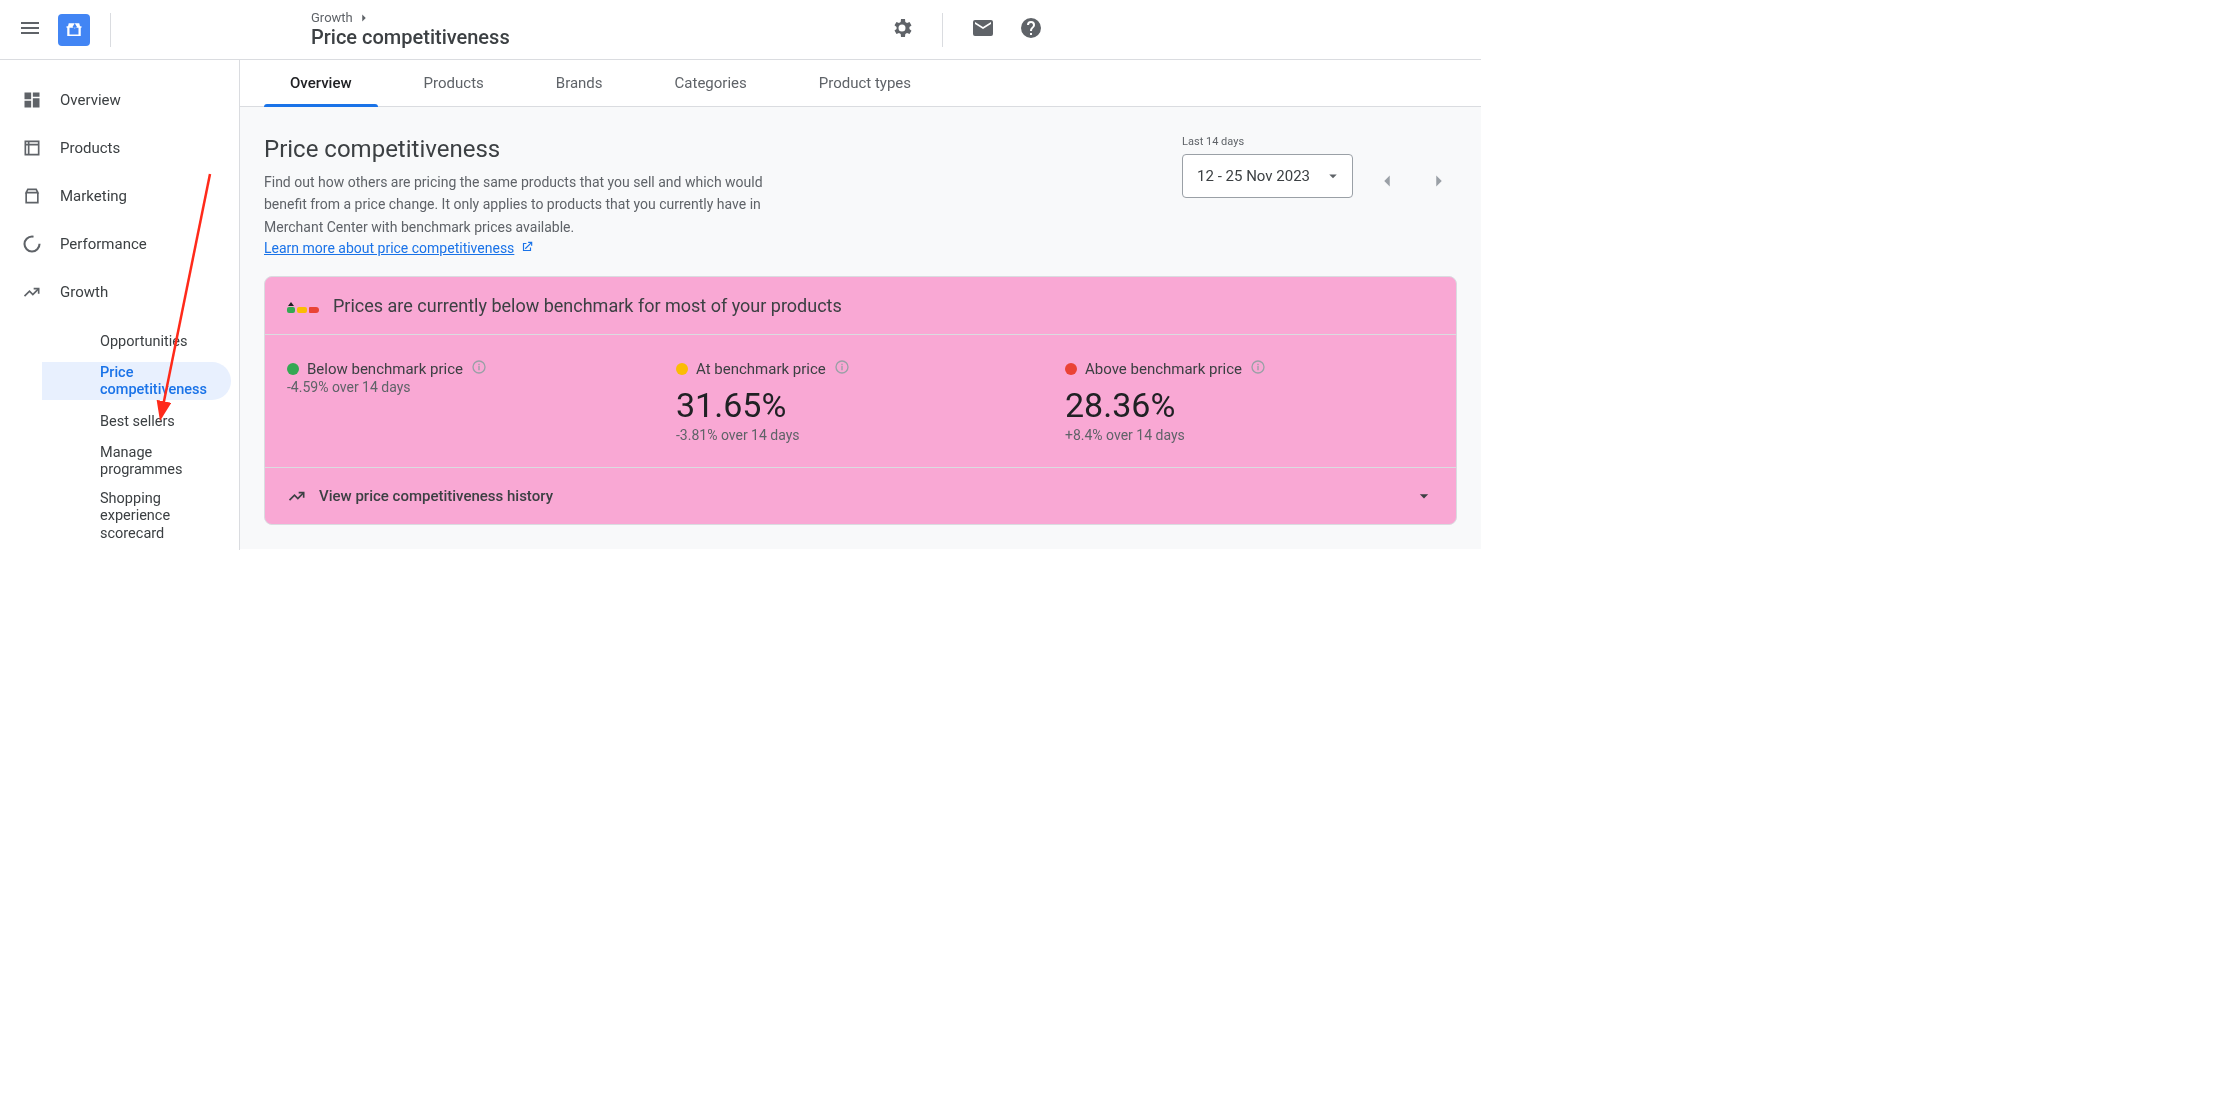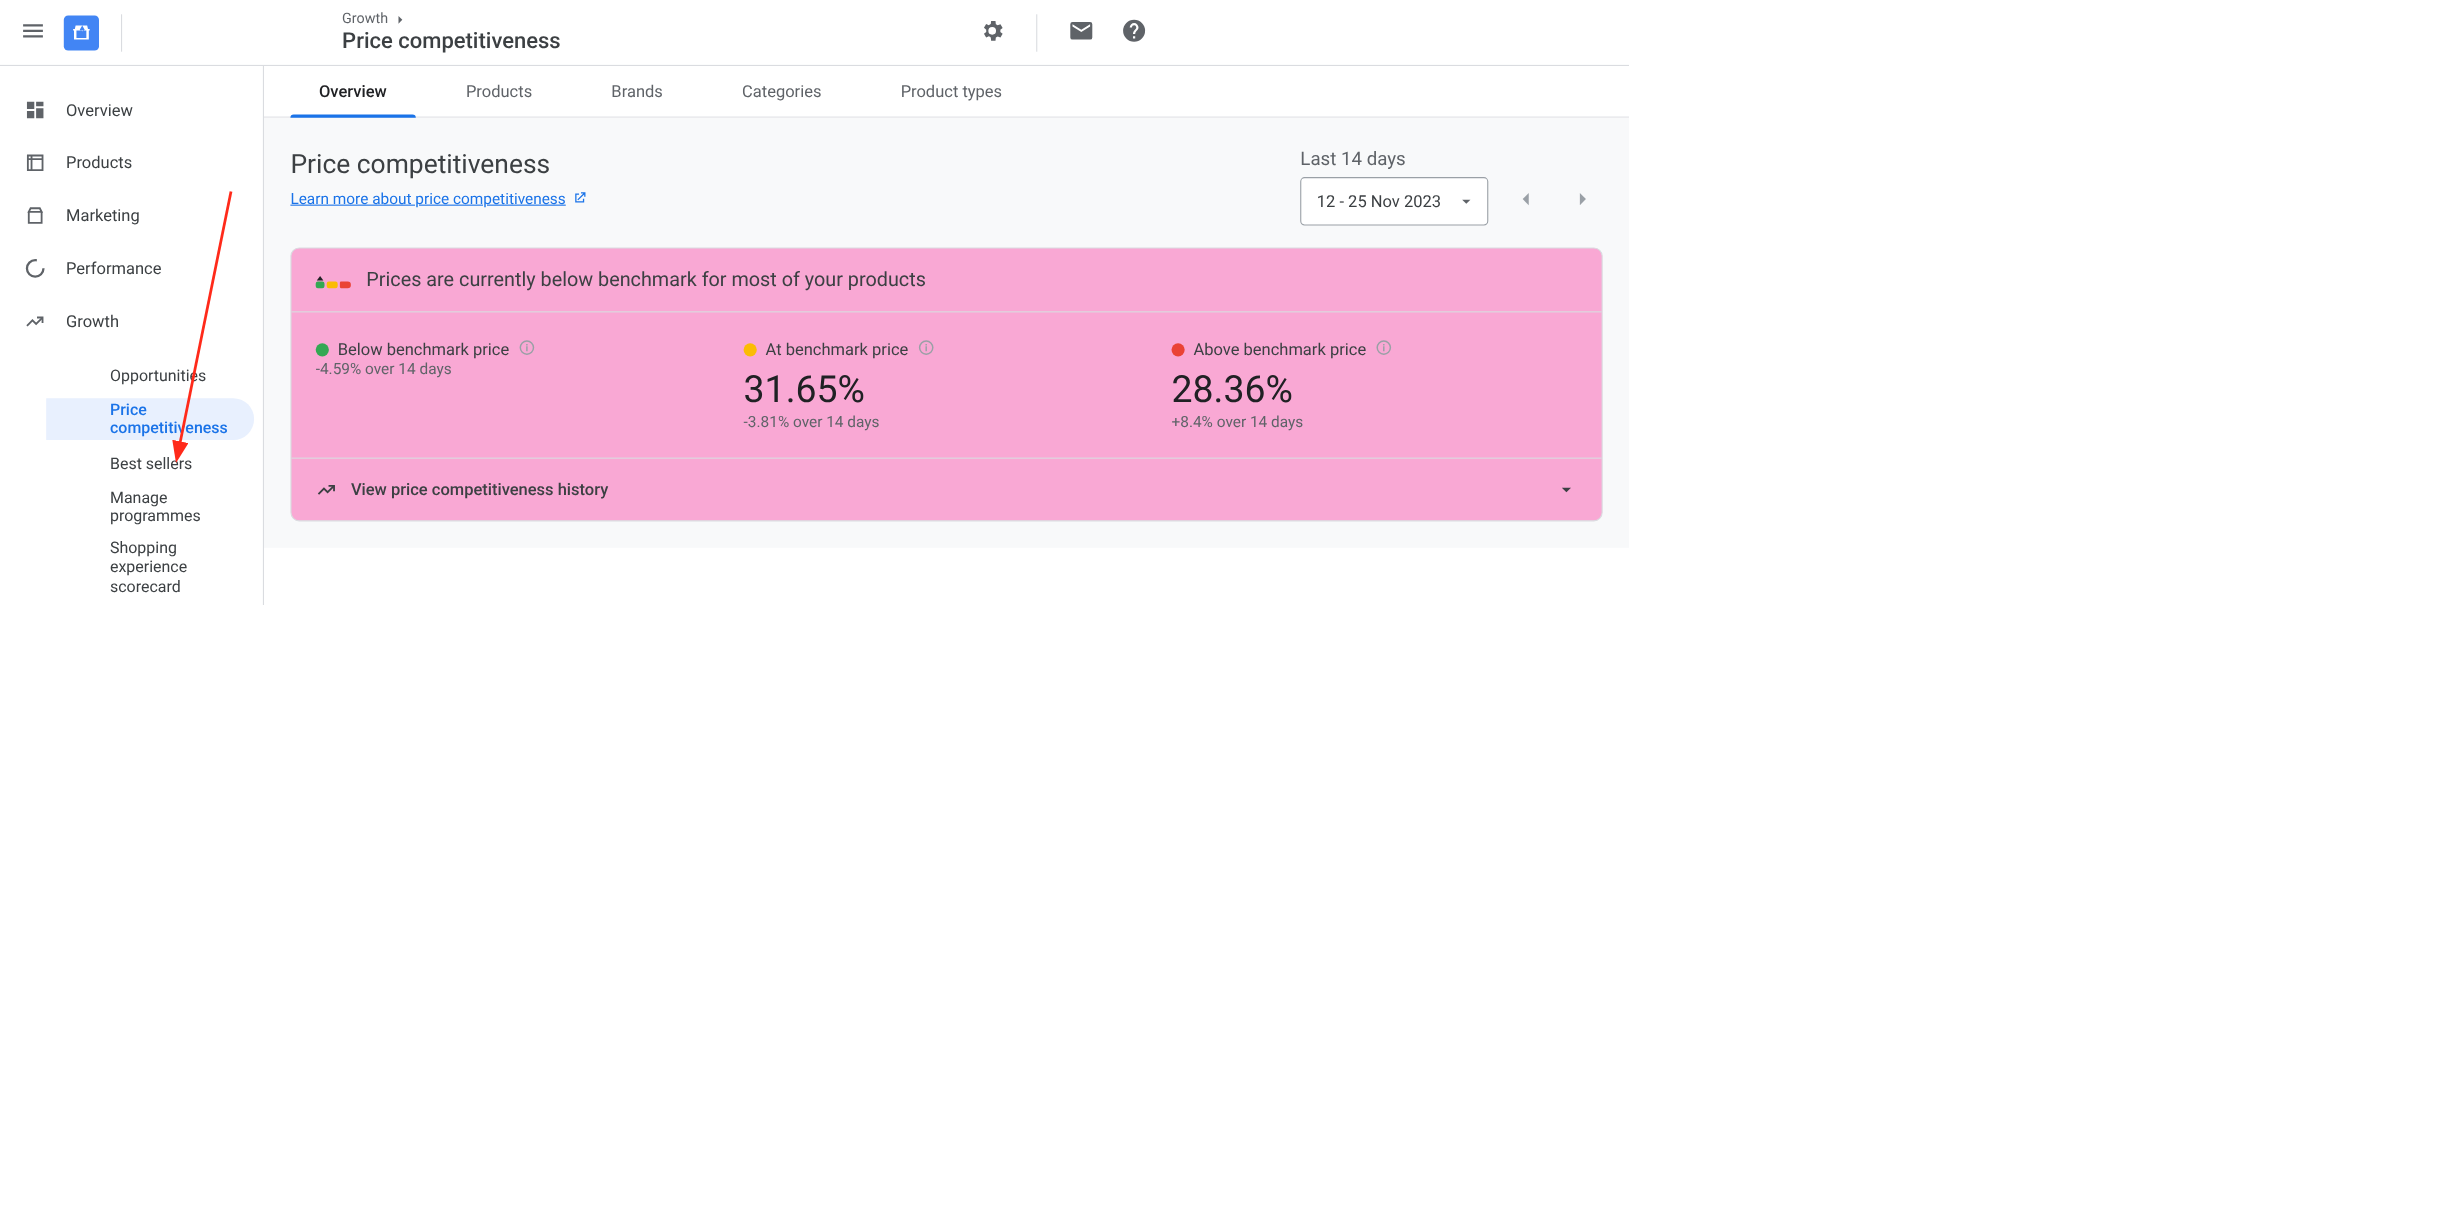--- a/index.html
+++ b/index.html
@@ -51,21 +51,21 @@
   .panel { background:var(--panel-bg); padding:24px; }
   .head-row { display:flex; }
   .head-left { max-width:520px; }
   .page-title { font-size:24px; font-weight:400; color:#3c4043; margin:4px 0 8px; }
   .page-desc { font-size:14px; color:var(--muted); line-height:1.6; }
   .learn-link { color:var(--blue-link); text-decoration:underline; display:inline-flex; gap:6px; font-size:14px; margin-top:2px;}
   .learn-link svg { width:14px; height:14px; fill:var(--blue-link); }
 
   .head-right { margin-left:auto; display:flex; align-items:flex-start; gap:16px; padding-top:4px; }
   .dr-block { display:flex; flex-direction:column; gap:6px; }
-  .dr-label { font-size:17px; color:var(--muted); }
+  .dr-label { font-size:11px; color:var(--muted); }
   .dr-box { height:44px; min-width:156px; border:1px solid #9aa0a6; border-radius:4px; display:flex; align-items:center; padding:0 10px 0 14px; gap:14px; font-size:15px; color:#3c4043; background:#fff; }
   .dr-box svg { width:18px; height:18px; fill:#5f6368; }
   .nav-arrow { height:44px; width:36px; display:flex; align-items:center; justify-content:center; margin-top:24px; cursor:pointer;}
   .nav-arrow svg { width:22px; height:22px; fill:#9aa0a6; }
 
   .card { background:#f9a8d4; border:1px solid var(--border); border-radius:8px; margin-top:20px; }
   .card-header { display:flex; align-items:center; gap:14px; padding:18px 22px; border-bottom:1px solid var(--border); font-size:18px; color:#3c4043; }
   .ind-icon { display:flex; align-items:flex-end; gap:2px; height:14px;}
   .ind-seg { height:6px; border-radius:2px; }
   .card-body { display:flex; padding:24px 22px; gap:20px; }
@@ -192,20 +192,21 @@
       <div class="tab">Products</div>
       <div class="tab">Brands</div>
       <div class="tab">Categories</div>
       <div class="tab">Product types</div>
     </div>
 
     <div class="panel">
       <div class="head-row">
         <div class="head-left">
           <h1 class="page-title">Price competitiveness</h1>
+          <div class="page-desc">Find out how others are pricing the same products that you sell and which would benefit from a price change. It only applies to products that you currently have in Merchant Center with benchmark prices available.</div>
           <a class="learn-link" href="#">
             <span>Learn more about price competitiveness</span>
             <svg viewBox="0 0 24 24">
                 <path d="M14 3h7v7h-2V6.4l-9.3 9.3-1.4-1.4L17.6 5H14zM5 5h6v2H7v10h10v-4h2v6H5z"></path>
               </svg>
           </a>
         </div>
         <div class="head-right">
           <div class="dr-block">
             <span class="dr-label">Last 14 days</span>

